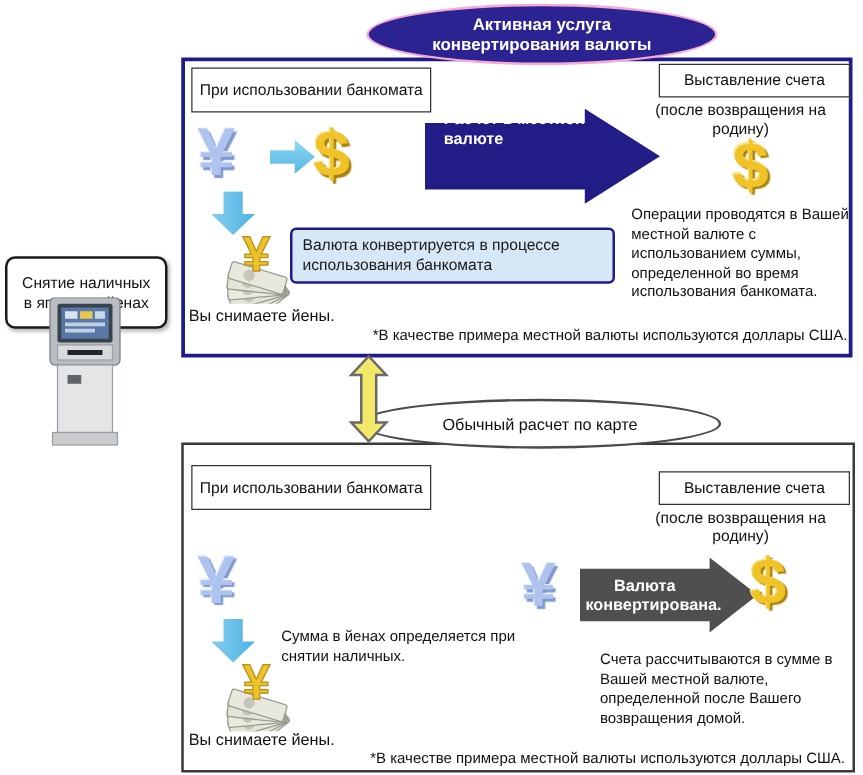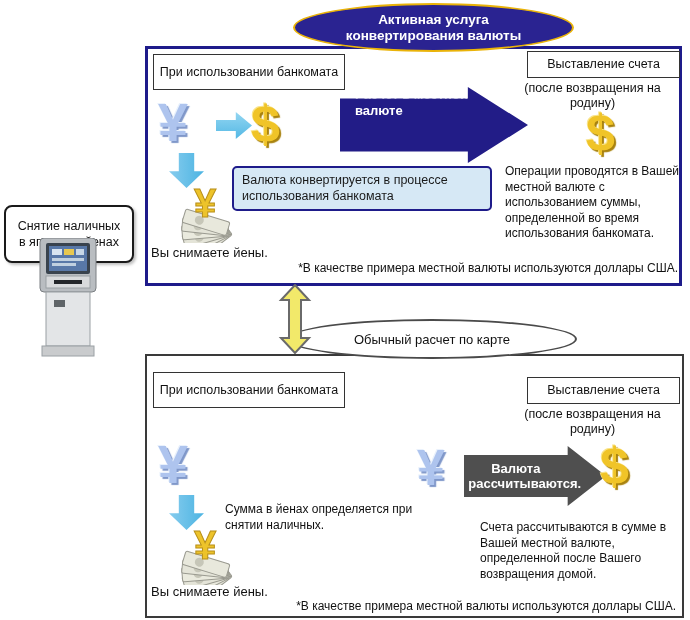--- a/index.html
+++ b/index.html
@@ -3,21 +3,21 @@
 <meta charset="utf-8">
 <style>
   html,body{margin:0;padding:0;background:#fff;}
   body{font-family:"Liberation Sans","DejaVu Sans",sans-serif;color:#111;}
   .stage{position:relative;width:690px;height:620px;background:#fff;overflow:hidden;}
   .abs{position:absolute;}
   .bigbox{background:#fff;}
   .topbox{border:3px solid #1e1b8a;}
   .botbox{border:2px solid #3a3a3a;}
   .ellipse-title{
-    background:#2a2391;border:2px solid #eab308;border-radius:50%;
+    background:#2a2391;border:2px solid #f9a8d4;border-radius:50%;
     display:flex;align-items:center;justify-content:center;text-align:center;
     color:#fff;font-weight:bold;font-size:13.5px;line-height:16px;
   }
   .ellipse-title .inner{width:205px;}
   .oval-title{
     background:#fff;border:2px solid #4a4a4a;border-radius:50%;
     display:flex;align-items:center;justify-content:center;text-align:center;
     font-size:13px;color:#111;z-index:6;
   }
   .labelbox{
@@ -127,21 +127,21 @@
       <text x="48" y="40" font-size="40" font-weight="bold" fill="#edc32a" stroke="#b8901a" stroke-width="1" font-family="Liberation Sans,sans-serif">¥</text>
     </g>
   </svg>
 
   <div class="abs arrow-navy" style="left:340px;top:87px;width:188px;height:76px;">
     <div class="lbl">Расчет в местной валюте</div>
   </div>
 
   <div class="abs cur usd" style="left:586px;top:107px;font-size:52px;">$</div>
 
-  <div class="abs infobox" style="left:232px;top:166px;width:240px;">
+  <div class="abs infobox" style="left:232px;top:182px;width:240px;">
     <div>Валюта конвертируется в процессе использования банкомата</div>
   </div>
 
   <div class="abs para" style="left:505px;top:164px;width:176px;">Операции проводятся в Вашей местной валюте с использованием суммы, определенной во время использования банкомата.</div>
 
   <div class="abs note" style="left:151px;top:245px;">Вы снимаете йены.</div>
   <div class="abs footnote" style="left:200px;top:261px;width:478px;">*В качестве примера местной валюты используются доллары США.</div>
 
   <div class="abs roundbox" style="left:4px;top:205px;width:126px;height:54px;">
     <span style="width:112px;">Снятие наличных в японских йенах</span>
@@ -183,21 +183,21 @@
     <span>Выставление счета</span>
   </div>
   <div class="abs subnote" style="left:505px;top:407px;width:175px;">(после возвращения на родину)</div>
 
   <div class="abs cur yen" style="left:158px;top:437px;font-size:54px;">¥</div>
 
 
   <div class="abs cur yen" style="left:417px;top:443px;font-size:50px;">¥</div>
 
   <div class="abs arrow-gray ag2" style="left:464px;top:446px;width:142px;height:60px;">
-    <div class="lbl" style="width:95px;">Валюта рассчитываются.</div>
+    <div class="lbl" style="width:95px;">Валюта конвертирована.</div>
   </div>
 
   <div class="abs cur usd" style="left:600px;top:440px;font-size:52px;">$</div>
 
   <div class="abs arrow-down-sm" style="left:169px;top:495px;width:35px;height:35px;"></div>
 
   <div class="abs para" style="left:225px;top:502px;width:190px;">Сумма в йенах определяется при снятии наличных.</div>
 
   <svg class="abs" style="left:146px;top:519px;z-index:1;" width="92" height="66" viewBox="0 0 92 66">
     <g>

